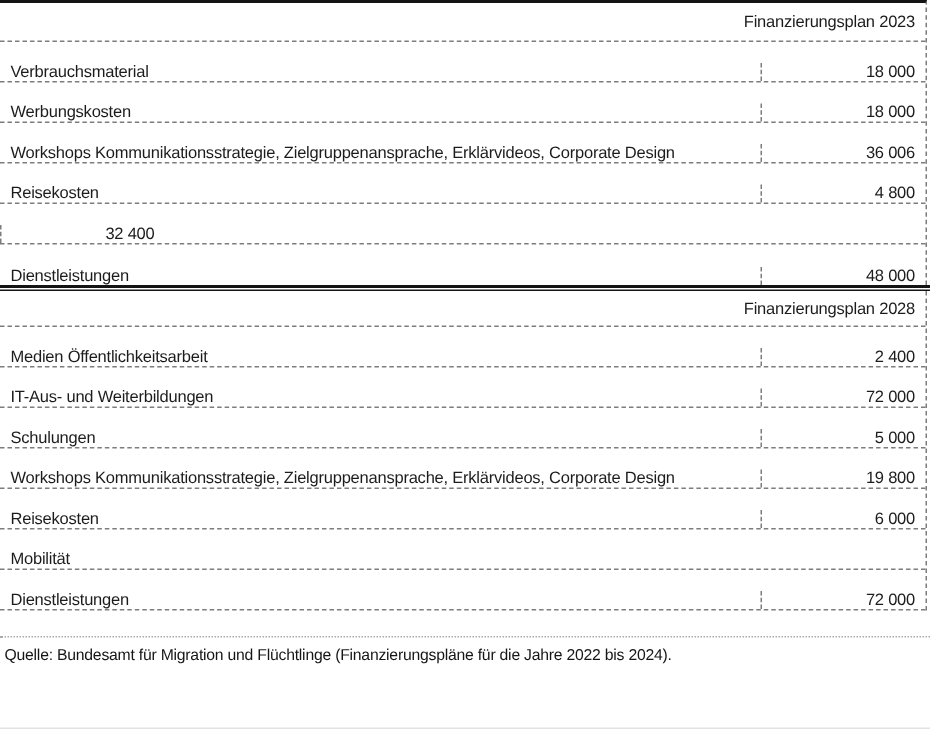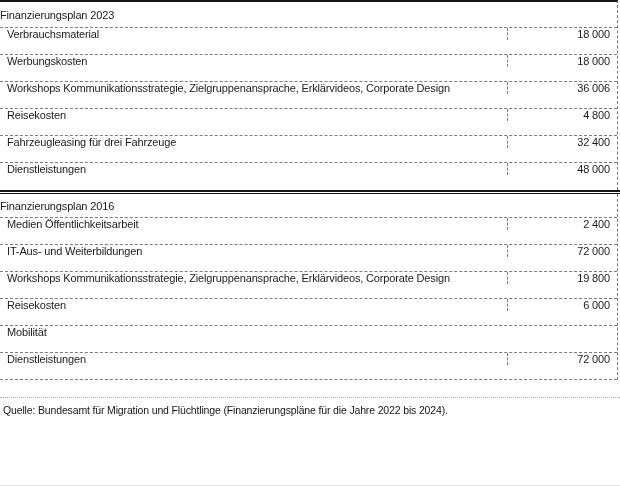--- a/index.html
+++ b/index.html
@@ -13,30 +13,30 @@
     overflow:hidden;
   }
   .fin-table{
     width:618px;
     border-right:1px dashed #7d7d7d;
     box-sizing:border-box;
   }
   .fin-table.first{ border-top:2px solid #141414; }
   .table-header{
     height:25px;
-    display:flex;align-items:center;
+    display:flex;align-items:center;justify-content:flex-end;
     padding-right:7px;
     border-bottom:1px dashed #7d7d7d;
     font-size:11px;
     white-space:nowrap;
   }
   .sec2 .table-header{ height:23px; }
   .row{
     height:26px;
-    display:flex;align-items:flex-start;
+    display:flex;align-items:flex-end;
     border-bottom:1px dashed #7d7d7d;
     font-size:11px;
   }
   .fin-table.first .row:last-child{ border-bottom:none; height:27px; }
   .label{
     flex:1;
     display:flex;align-items:center;
     padding-left:7px;
     white-space:nowrap;
     overflow:hidden;
@@ -103,51 +103,56 @@
             <span>36 006</span>
           </span>
         </div>
         <div class="row">
           <span class="label">Reisekosten</span>
           <span class="value-cell">
             <span>4 800</span>
           </span>
         </div>
         <div class="row">
-          <span class="label">Fahrzeugleasing für drei Fahrzeuge</span>
           <span class="value-cell">
             <span>32 400</span>
           </span>
         </div>
         <div class="row">
           <span class="label">Dienstleistungen</span>
           <span class="value-cell">
             <span>48 000</span>
           </span>
         </div>
       </div>
   </section>
 
   <div class="section-divider"></div>
 
   <section class="fin-table sec2">
     <div class="table-header">
-      <span>Finanzierungsplan 2016</span>
+      <span>Finanzierungsplan 2028</span>
     </div>
     <div>
         <div class="row">
           <span class="label">Medien Öffentlichkeitsarbeit</span>
           <span class="value-cell">
             <span>2 400</span>
           </span>
         </div>
         <div class="row">
           <span class="label">IT-Aus- und Weiterbildungen</span>
           <span class="value-cell">
             <span>72 000</span>
+          </span>
+        </div>
+        <div class="row">
+          <span class="label">Schulungen</span>
+          <span class="value-cell">
+            <span>5 000</span>
           </span>
         </div>
         <div class="row">
           <span class="label">Workshops Kommunikationsstrategie, Zielgruppenansprache, Erklärvideos, Corporate Design</span>
           <span class="value-cell">
             <span>19 800</span>
           </span>
         </div>
         <div class="row">
           <span class="label">Reisekosten</span>

